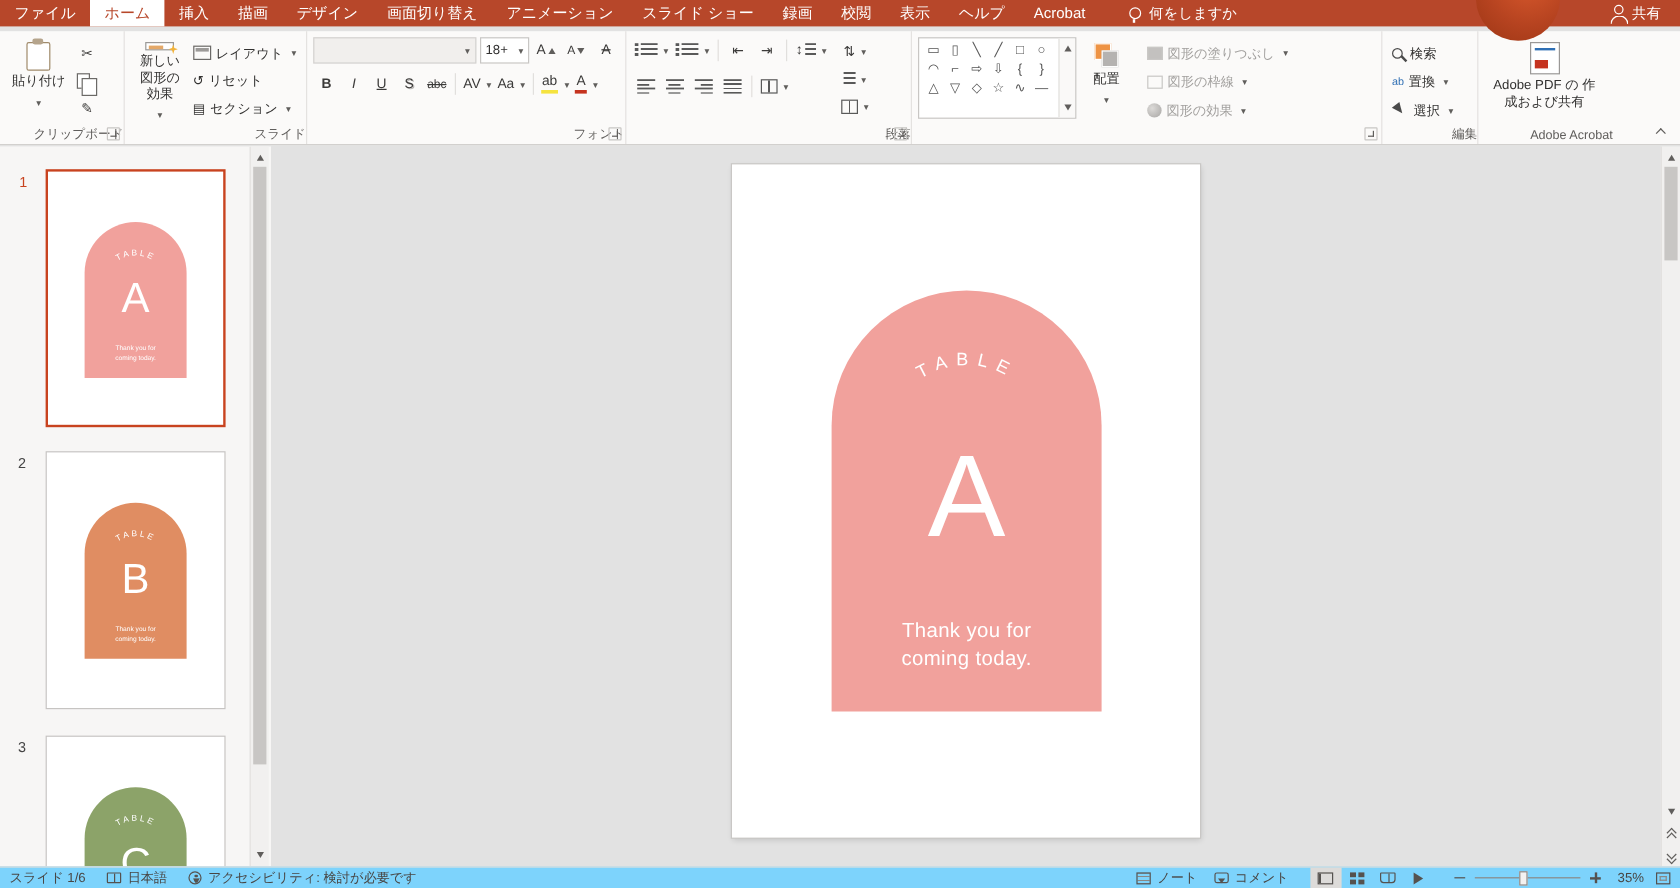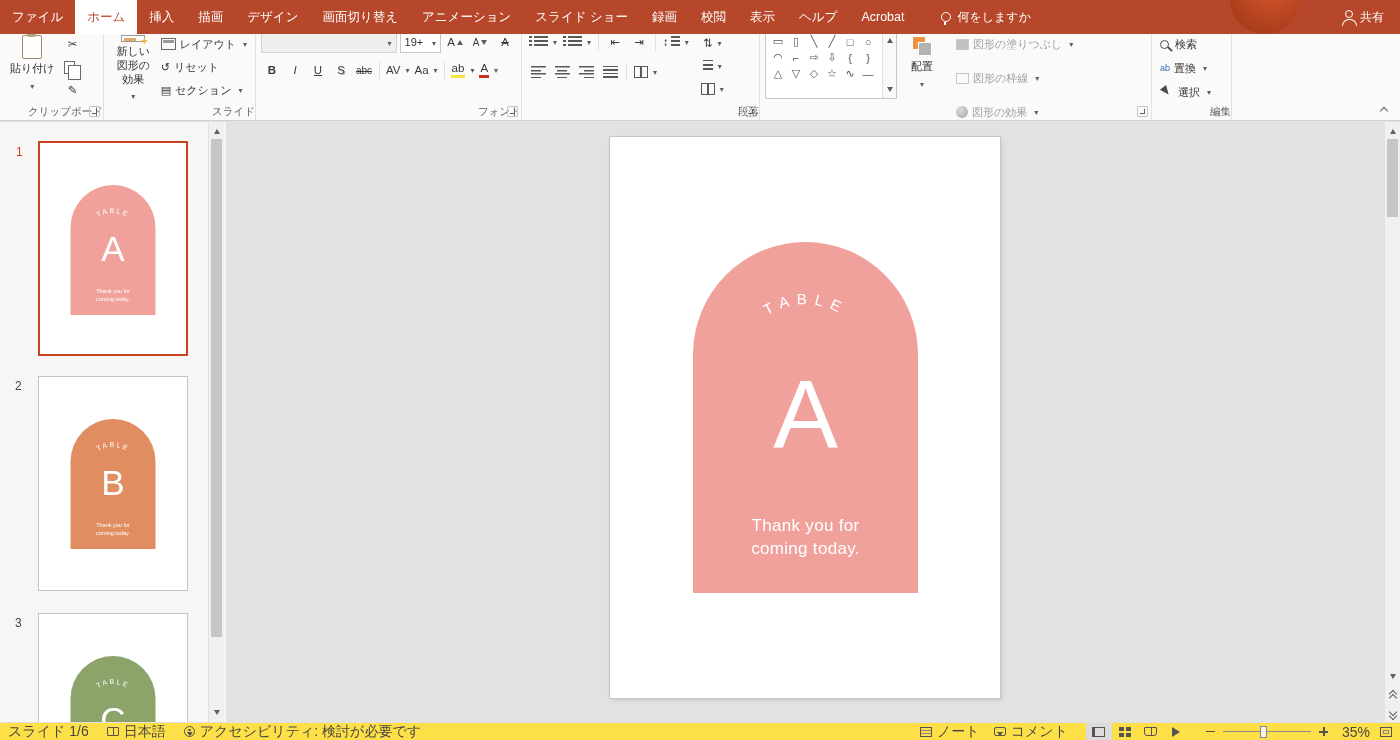--- a/index.html
+++ b/index.html
@@ -1,20 +1,20 @@
 <!DOCTYPE html>
 <html><head>
 <meta charset="utf-8">
 <style>
 *{box-sizing:border-box;margin:0;padding:0}
 html,body{width:1400px;height:740px}
 body{font-family:"Liberation Sans","DejaVu Sans",sans-serif;position:relative;overflow:hidden;background:#e2e2e2;color:#323130;font-size:12px}
 
 
-.tabbar{position:absolute;top:0;left:0;width:100%;height:34px;background:#b7472a;display:flex;align-items:stretch;color:#fff;z-index:40}
+.tabbar{position:absolute;top:0;left:0;width:100%;height:22px;background:#b7472a;display:flex;align-items:stretch;color:#fff;z-index:40}
 .tab{display:flex;align-items:center;padding:0 12px;font-size:12.5px;white-space:nowrap;cursor:default}
 .tab.active{background:#fff;color:#b7472a}
 .searchbox{display:flex;align-items:center;gap:7px;margin-left:24px}
 .i-bulb{width:10px;height:10px;border:1.4px solid #fff;border-radius:50%;position:relative;flex:0 0 auto}
 .i-bulb::after{content:"";position:absolute;left:2.4px;bottom:-4px;width:2.4px;height:3px;background:#fff}
 .share{margin-left:auto;display:flex;align-items:center;gap:7px;padding:0 16px;z-index:3}
 .i-person{width:8px;height:8px;border-radius:50%;border:1.3px solid #fff;position:relative;margin-top:-7px}
 .i-person::after{content:"";position:absolute;left:-3.8px;top:8.5px;width:13px;height:6px;border:1.3px solid #fff;border-bottom:none;border-radius:7px 7px 0 0}
 .avatar{position:absolute;top:-36px;right:100px;width:70px;height:70px;border-radius:50%;background:radial-gradient(circle at 62% 30%,#d7582c 0%,#b64320 55%,#9c3614 100%);z-index:2}
 
@@ -103,21 +103,21 @@
 .chv.dn::before{top:0;transform:rotate(225deg)}.chv.dn::after{top:4px;transform:rotate(225deg)}
 .canvas{position:absolute;left:226px;top:0;right:16px;bottom:0;background:#e2e2e2;overflow:hidden}
 .slide{position:absolute;left:384px;top:15px;width:390px;height:561px;background:#fff;box-shadow:0 0 0 1px #c9c7c5,1px 2px 5px rgba(0,0,0,.14)}
 .arch{position:absolute;left:83px;top:105px;width:225px;height:351px;border-radius:113px 113px 0 0}
 .arc-main{position:absolute;top:12px;left:0;width:225px;height:118px}
 .arc-main text{fill:#fff;font-size:15px;letter-spacing:7px;font-family:"Liberation Sans",sans-serif}
 .letter-main{position:absolute;top:116px;left:0;right:0;text-align:center;color:#fff;font-size:97px;font-weight:400}
 .msg-main{position:absolute;bottom:32px;left:0;right:0;color:#fff;font-size:17px;line-height:1.35;text-align:center;padding:0 42px;letter-spacing:.3px}
 
 
-.statusbar{position:absolute;left:0;bottom:0;width:100%;height:18px;background:#fde047;border-top:1px solid #e1dfdd;display:flex;align-items:center;font-size:14px;color:#484644;padding:0 8px;z-index:40}
+.statusbar{position:absolute;left:0;bottom:0;width:100%;height:18px;background:#7dd3fc;border-top:1px solid #e1dfdd;display:flex;align-items:center;font-size:11px;color:#484644;padding:0 8px;z-index:40}
 .sb-item{display:flex;align-items:center;gap:5px;margin-right:18px;white-space:nowrap}
 .i-book{width:12px;height:9px;border:1px solid #55524f;border-radius:1px;position:relative}
 .i-book::after{content:"";position:absolute;left:50%;top:0;bottom:0;width:1px;background:#55524f}
 .i-acc{width:11px;height:11px;border:1px solid #55524f;border-radius:50%;position:relative}
 .i-acc::before{content:"";position:absolute;left:3.8px;top:1.5px;width:2.6px;height:2.6px;border-radius:50%;background:#55524f}
 .i-acc::after{content:"";position:absolute;left:2.2px;top:4.6px;width:6px;height:4px;background:#55524f;clip-path:polygon(0 0,100% 0,65% 100%,35% 100%)}
 .i-note{width:12px;height:10px;border:1px solid #55524f;background:repeating-linear-gradient(to bottom,transparent 0 2px,#8a8886 2px 3px)}
 .i-cmt{width:12px;height:9px;border:1px solid #55524f;border-radius:2px;position:relative}
 .i-cmt::after{content:"";position:absolute;left:2px;bottom:-4px;width:0;height:0;border:3px solid transparent;border-top:4px solid #55524f}
 .vb{width:26px;height:17px;display:flex;align-items:center;justify-content:center}
@@ -213,21 +213,21 @@
   </div>
 
   <div class="rgroup" style="width:266px">
     <div class="col" style="gap:6px;width:100%">
       <div class="row" style="gap:3px">
         <div class="i-combo dis" style="width:138px">
           <span></span>
           <span class="ddb" style="margin-left:auto"></span>
         </div>
         <div class="i-combo" style="width:42px">
-          <span>19+</span>
+          <span>18+</span>
           <span class="ddb" style="margin-left:auto"></span>
         </div>
         <span class="mini">
             <span>A</span>
             <i class="tri tri-up"></i>
           </span>
         <span class="mini" style="font-size:10px">
             <span>A</span>
             <i class="tri tri-dn"></i>
           </span>
@@ -342,21 +342,21 @@
       <div class="gal-sb">
         <i class="tri tri-up" style="margin:0"></i>
         <i class="tri tri-dn" style="margin:0"></i>
       </div>
     </div>
     <div class="bigbtn" style="width:50px">
       <span class="i-arrange"></span>
       <span>配置</span>
       <span class="ddb"></span>
     </div>
-    <div class="col disabled" style="gap:12px;margin-left:6px;margin-top:2px">
+    <div class="col disabled" style="gap:2px;margin-left:6px;margin-top:2px">
       <div class="smallbtn dd-inline">
         <span class="i-shape-fill"></span>
         <span>図形の塗りつぶし</span>
       </div>
       <div class="smallbtn dd-inline">
         <span class="i-shape-line"></span>
         <span>図形の枠線</span>
       </div>
       <div class="smallbtn dd-inline">
         <span class="i-shape-fx"></span>
@@ -377,20 +377,27 @@
         <span>置換</span>
       </div>
       <div class="smallbtn dd-inline">
         <span class="i-cursor"></span>
         <span>選択</span>
       </div>
     </div>
     <span class="glabel">編集</span>
   </div>
 
+  <div class="rgroup" style="width:112px;border-right:none">
+    <div class="bigbtn" style="width:100px">
+      <span class="i-pdf"></span>
+      <span>Adobe PDF の 作成および共有</span>
+    </div>
+    <span class="glabel">Adobe Acrobat</span>
+  </div>
 
   <div class="ribbon-collapse">
       <span class="chev-up-s"></span>
     </div>
 </div>
 
 <div class="content">
 
   <div class="thumbpane">
 

